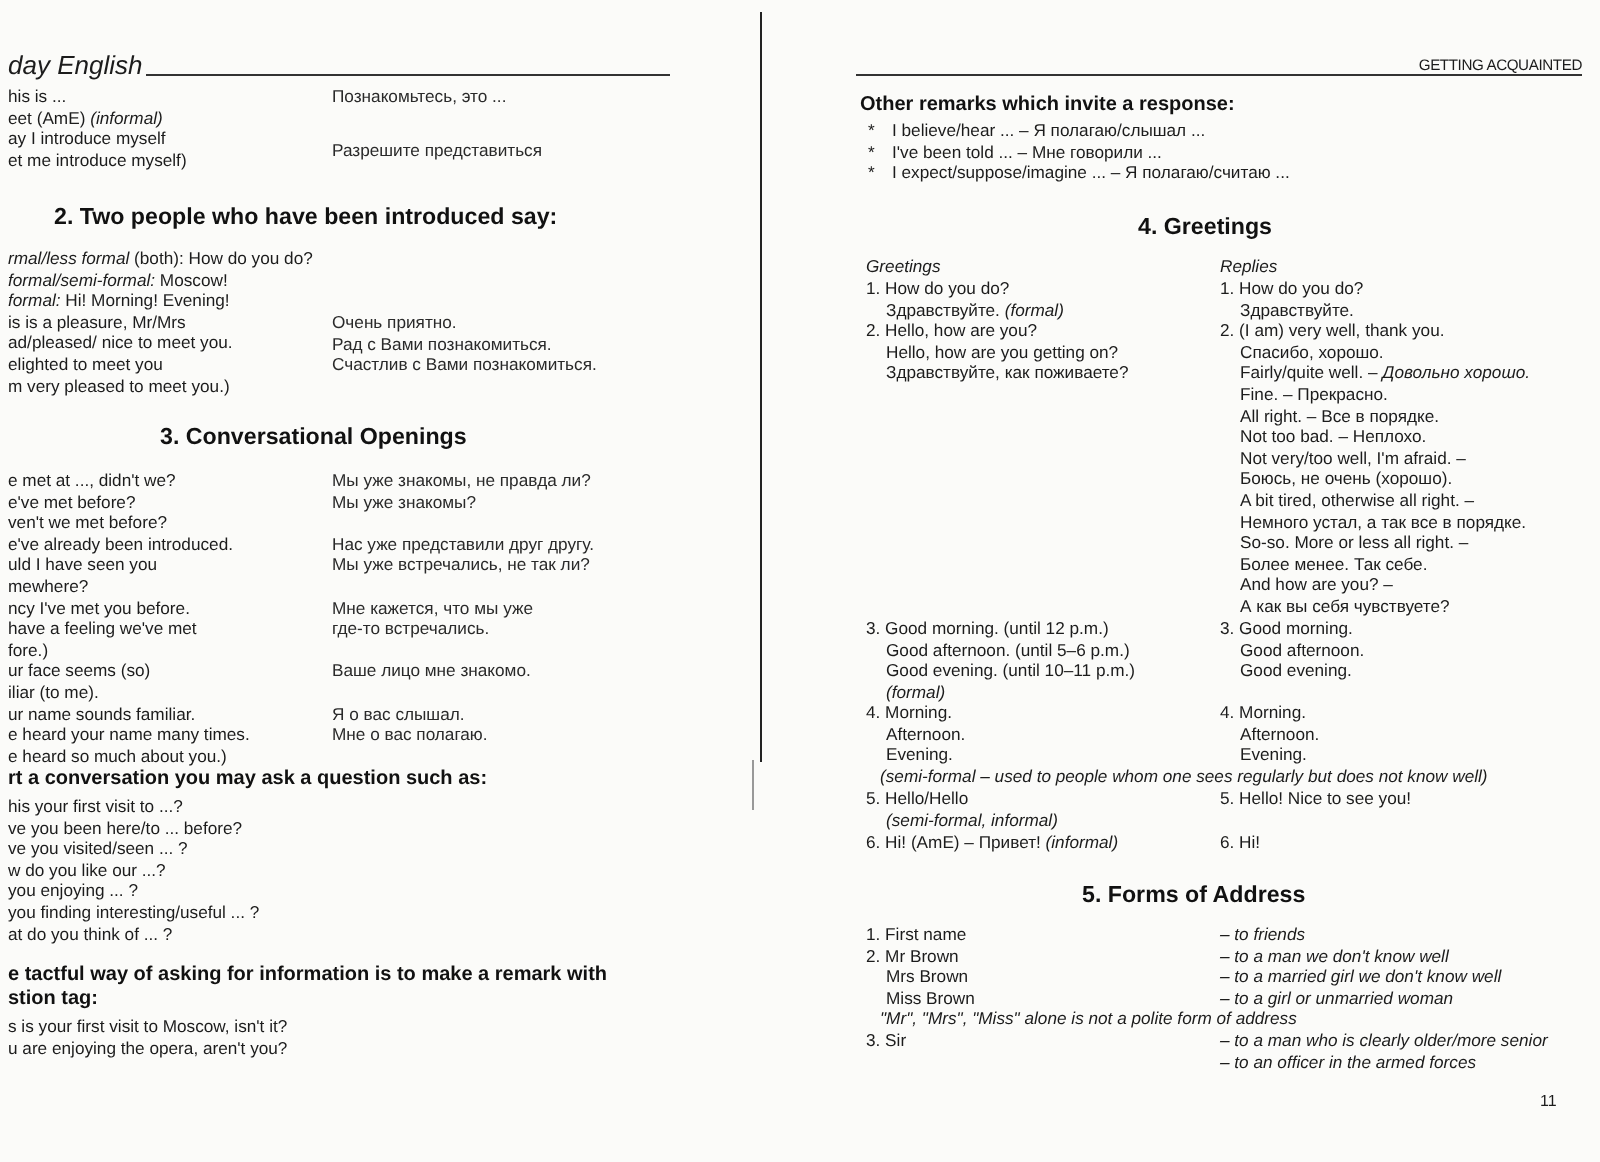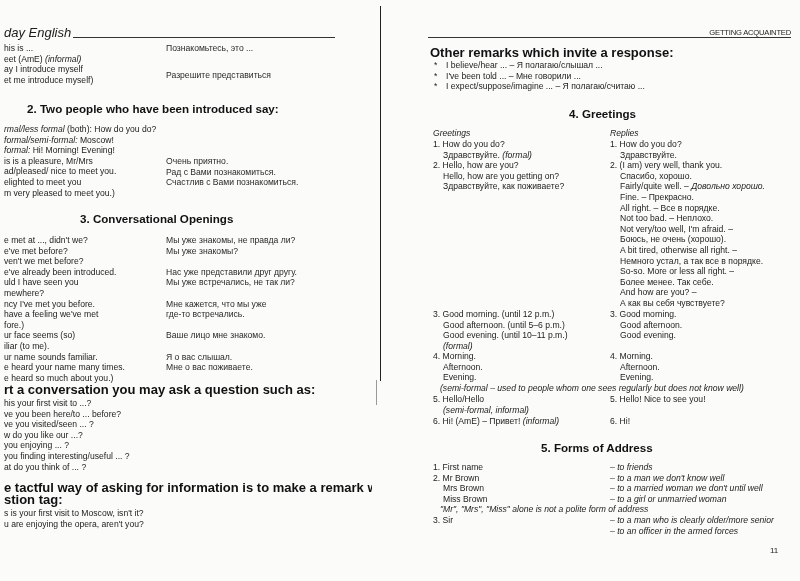--- a/index.html
+++ b/index.html
@@ -38,21 +38,21 @@
   .run-head-right span { background: #fbfbf9; padding-left: 2px; letter-spacing: -0.2px; }
 
   .abs { position: absolute; }
   .line { white-space: nowrap; }
   .it { font-style: italic; }
   .h2 {
     position: absolute; font-weight: bold; font-size: 11.6px; line-height: 14px;
     white-space: nowrap; color: #111;
   }
   .h3 {
-    position: absolute; font-weight: bold; font-size: 13px; line-height: 12px;
+    position: absolute; font-weight: bold; font-size: 10px; line-height: 12px;
     white-space: nowrap; color: #111;
   }
   .col-ru { color: #2a2a2a; }
   .page-num { position: absolute; font-size: 8px; }
   .bullets .line::before { content: "*"; display: inline-block; width: 12px; }
 </style>
 </head>
 <body>
 
 <div class="page page-left">
@@ -105,21 +105,21 @@
     </div>
   <div class="abs col-ru" style="left:166px; top:235px;" id="s3-ru">
       <div class="line" style="position: absolute; top: 0px;">Мы уже знакомы, не правда ли?</div>
       <div class="line" style="position: absolute; top: 10.6px;">Мы уже знакомы?</div>
       <div class="line" style="position: absolute; top: 31.8px;">Нас уже представили друг другу.</div>
       <div class="line" style="position: absolute; top: 42.4px;">Мы уже встречались, не так ли?</div>
       <div class="line" style="position: absolute; top: 63.6px;">Мне кажется, что мы уже</div>
       <div class="line" style="position: absolute; top: 74.2px;">где-то встречались.</div>
       <div class="line" style="position: absolute; top: 95.4px;">Ваше лицо мне знакомо.</div>
       <div class="line" style="position: absolute; top: 116.6px;">Я о вас слышал.</div>
-      <div class="line" style="position: absolute; top: 127.2px;">Мне о вас поживаете.</div>
+      <div class="line" style="position: absolute; top: 127.2px;">Мне о вас полагаю.</div>
     </div>
 
   <div class="h3" style="left:4px; top:384px;">rt a conversation you may ask a question such as:</div>
   <div class="abs" style="left:4px; top:398px;" id="q-list">
       <div class="line">his your first visit to ...?</div>
       <div class="line">ve you been here/to ... before?</div>
       <div class="line">ve you visited/seen ... ?</div>
       <div class="line">w do you like our ...?</div>
       <div class="line"> you enjoying ... ?</div>
       <div class="line"> you finding interesting/useful ... ?</div>
@@ -220,21 +220,21 @@
       <div class="line" style="position: relative; height: 10.6px;">
         <span style="position: absolute; left: 0px;">1. First name</span>
         <span class="it" style="position: absolute; left: 177px;">– to friends</span>
       </div>
       <div class="line" style="position: relative; height: 10.6px;">
         <span style="position: absolute; left: 0px;">2. Mr Brown</span>
         <span class="it" style="position: absolute; left: 177px;">– to a man we don't know well</span>
       </div>
       <div class="line" style="position: relative; height: 10.6px;">
         <span style="position: absolute; left: 10px;">Mrs Brown</span>
-        <span class="it" style="position: absolute; left: 177px;">– to a married woman we don't until well</span>
+        <span class="it" style="position: absolute; left: 177px;">– to a married girl we don't know well</span>
       </div>
       <div class="line" style="position: relative; height: 10.6px; text-align: center;">
         <span style="position: absolute; left: 10px;">Miss Brown</span>
         <span class="it" style="position: absolute; left: 177px;">– to a girl or unmarried woman</span>
       </div>
     </div>
   <div class="abs it line" style="left:68px; top:504px;">"Mr", "Mrs", "Miss" alone is not a polite form of address</div>
   <div class="abs" style="left:61px; top:515px; width:360px;" id="sir">
       <div class="line" style="position: relative; height: 10.6px;">
         <span style="position: absolute; left: 0px;">3. Sir</span>

